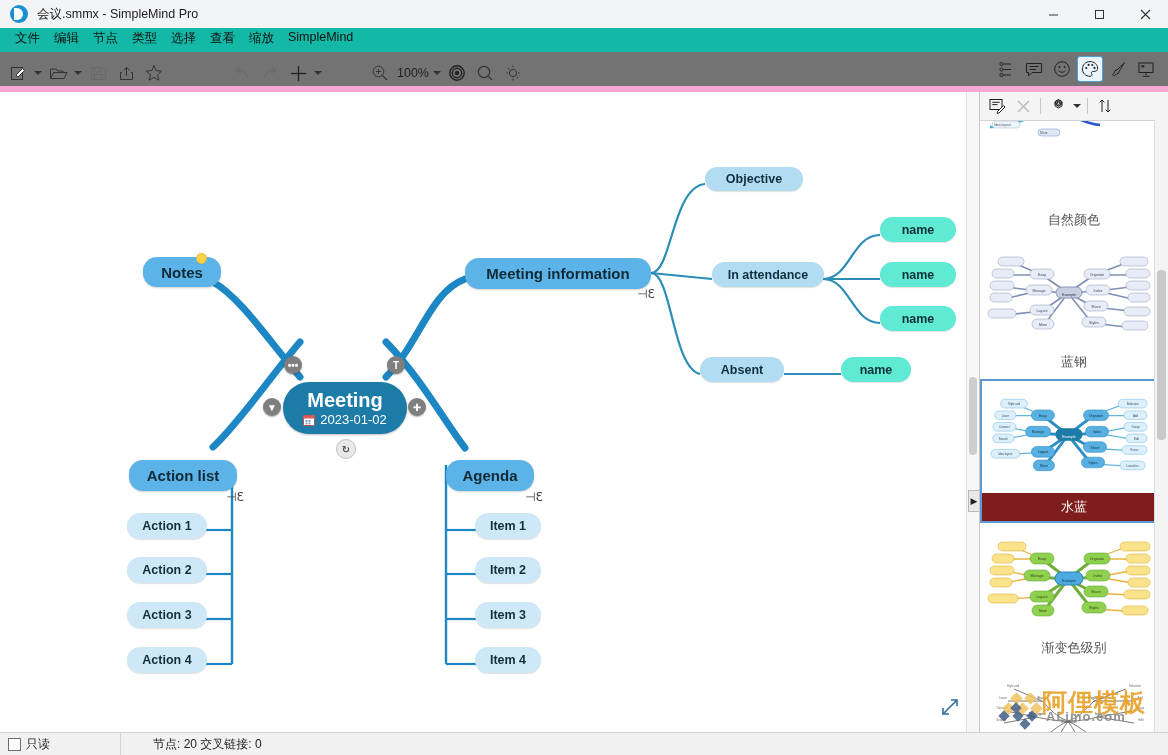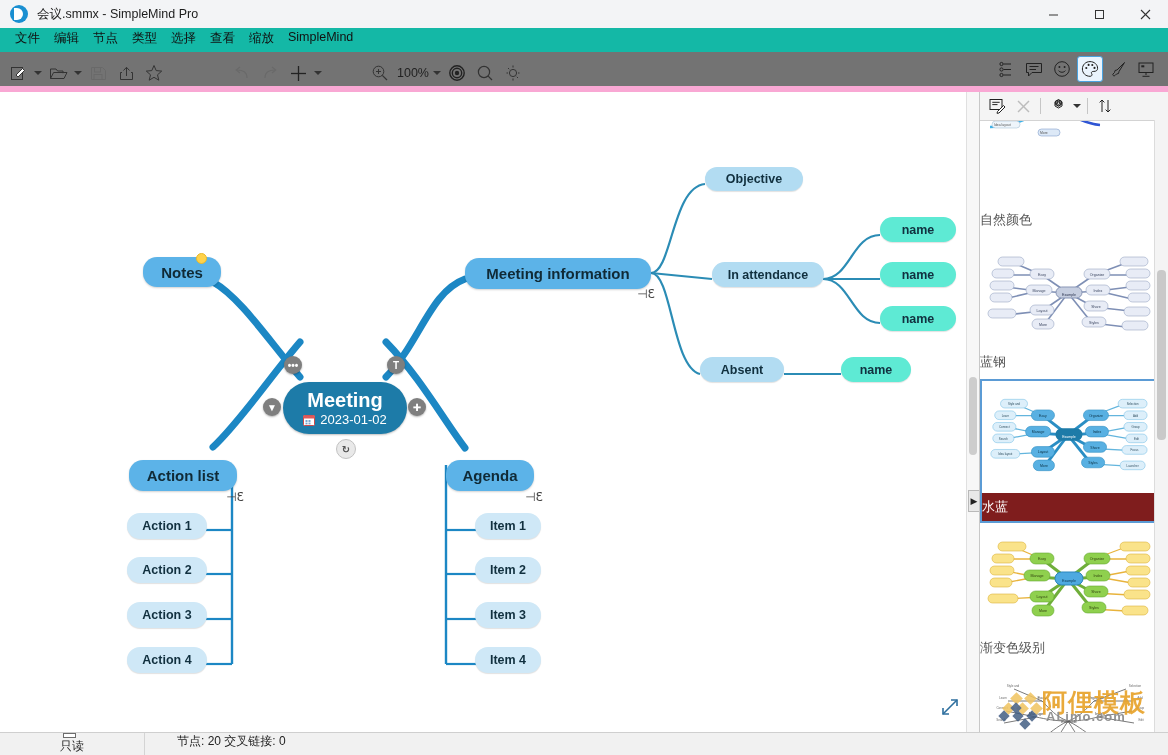--- a/index.html
+++ b/index.html
@@ -87,30 +87,30 @@
   .rightpanel{flex:0 0 188px;background:#ffffff;border-left:1px solid #c8c8c8;display:flex;
               flex-direction:column;min-height:0;position:relative;}
   .rp-toolbar{height:28px;background:#f4f4f4;border-bottom:1px solid #d3d3d3;display:flex;
               align-items:center;padding:0 4px;flex:0 0 auto;}
   .rp-btn{width:26px;height:24px;display:flex;align-items:center;justify-content:center;border-radius:3px;}
   .rp-btn.dis{opacity:.35;}
   .rp-sep{width:1px;height:16px;background:#c6c6c6;margin:0 4px;}
   .rp-list{flex:1 1 auto;overflow:hidden;position:relative;background:#fff;}
   .theme{position:relative;box-sizing:border-box;}
   .theme .thumb{height:112px;background:#ffffff;overflow:hidden;position:relative;}
-  .theme .tname{font-size:13px;color:#555;padding:4px 0 8px;}
+  .theme .tname{text-align:center;font-size:13px;color:#555;padding:4px 0 8px;}
   .theme.selected{border:2px solid #5b9bd5;background:#eef4fb;}
   .theme.selected .tname{background:#7f1d1d;color:#ffffff;padding:5px 0;}
   .rp-scroll{position:absolute;right:0;top:28px;bottom:0;width:13px;background:#f4f4f4;border-left:1px solid #dcdcdc;}
   .rp-thumb{position:absolute;left:2px;width:9px;top:150px;height:170px;background:#c9c9c9;border-radius:4px;}
 
   
   .statusbar{height:22px;background:#f1f1f1;border-top:1px solid #cfcfcf;display:flex;
              align-items:center;font-size:12px;color:#222;flex:0 0 auto;}
-  .sb-cell{display:flex;align-items:center;height:22px;padding:0 20px;flex-direction:column;}
+  .sb-cell{display:flex;align-items:center;height:22px;padding:0 8px;}
   .sb-div{width:1px;height:22px;background:#d4d4d4;}
   .sb-check{width:11px;height:11px;border:1px solid #6c6c6c;background:#fff;margin-right:5px;display:inline-block;}
 
   
   .watermark{position:absolute;right:4px;bottom:0px;width:168px;height:50px;opacity:.92;pointer-events:none;}
   .wm-text{font-size:25px;font-weight:bold;color:#e8a32b;letter-spacing:1px;}
   .wm-sub{font-size:13px;font-weight:bold;color:#8a8a8a;letter-spacing:1px;}
 </style>
 </head>
 <body>

